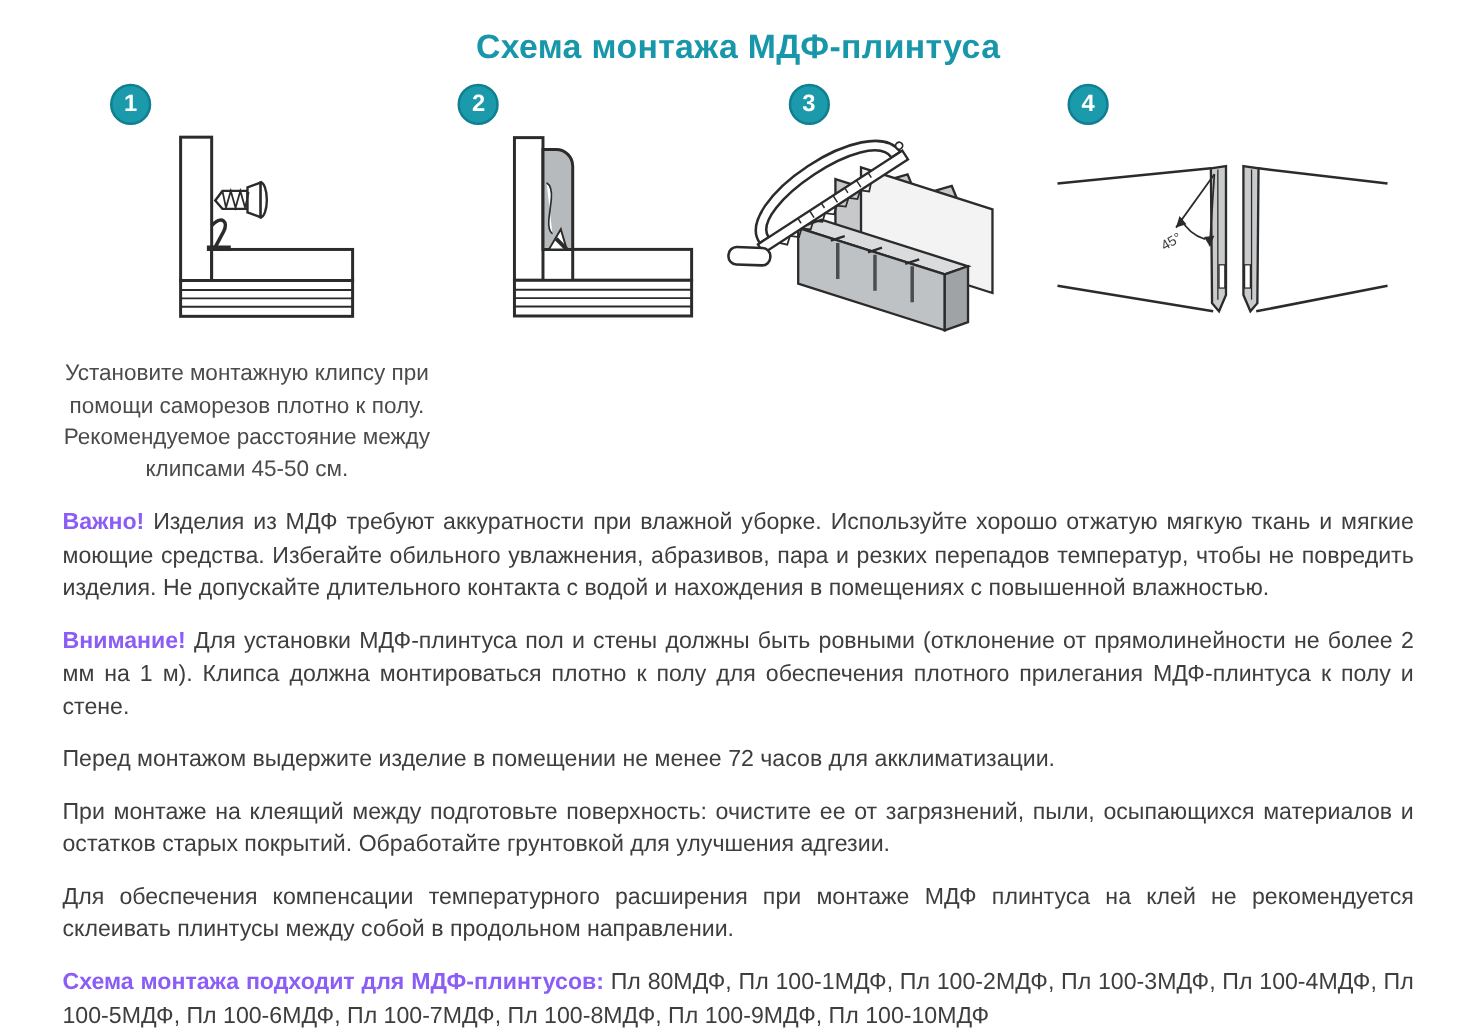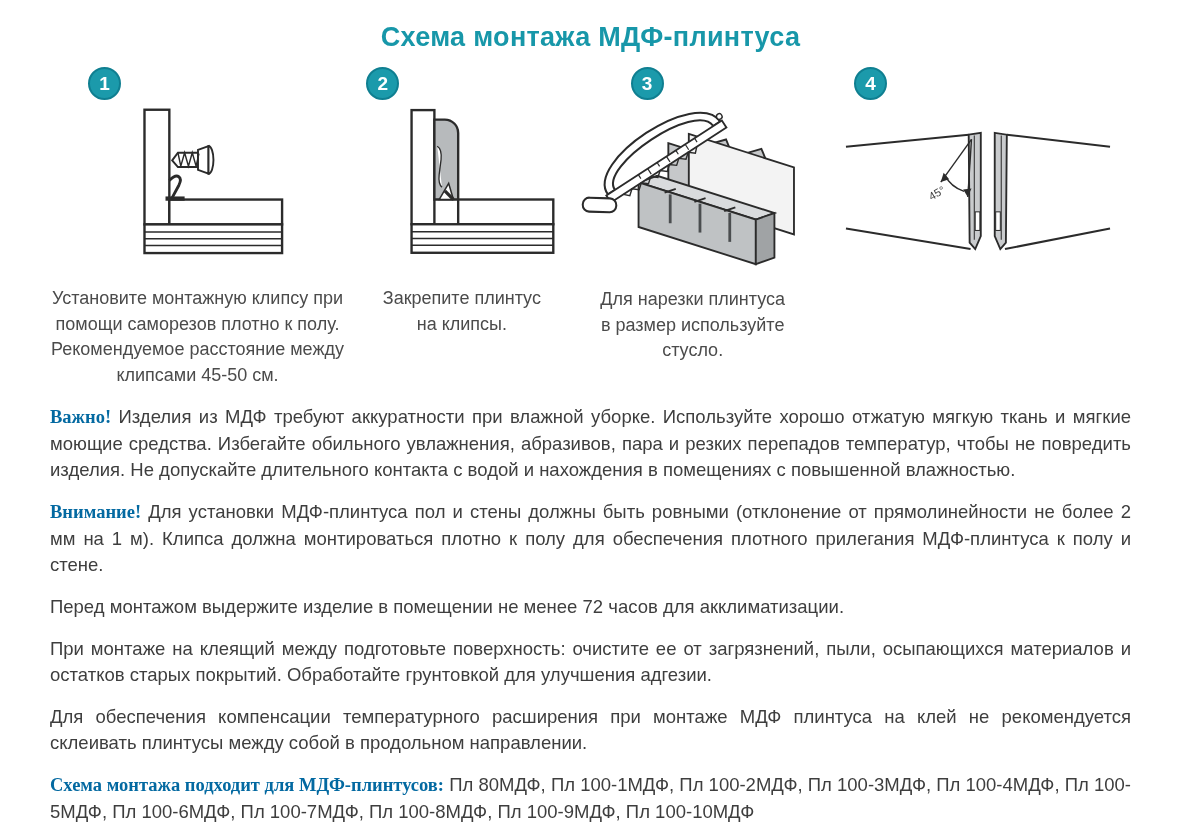--- a/index.html
+++ b/index.html
@@ -42,21 +42,21 @@
   }
   .caption .cap-inner { display: inline-block; }
   .step3 .cap-inner { max-width: 185px; }
   .step2 .cap-inner { max-width: 175px; }
   .paras { margin-top: 16px; }
   .para {
     font-size: 18.5px; line-height: 1.44;
     text-align: justify; margin-top: 15px; color: #3e3e3e;
   }
   .para:first-child { margin-top: 0; }
-  .lead { font-weight: bold; color: #0369a1; font-family: Liberation Serif, serif; }
+  .lead { font-weight: bold; color: #8b5cf6; }
   svg { display: block; }
 </style>
 </head>
 <body>
 
 <div class="page">
 
   <div class="title">Схема монтажа МДФ-плинтуса</div>
 
   <div class="steps">
@@ -112,23 +112,20 @@
           <g stroke="#2b2b2b" stroke-width="2.5" fill="#ffffff">
             <rect x="99" y="100" width="100" height="26"></rect>
             <rect x="50" y="126" width="149" height="30"></rect>
           </g>
           <g stroke="#2b2b2b" stroke-width="1.6">
             <line x1="50" y1="134" x2="199" y2="134"></line>
             <line x1="50" y1="141" x2="199" y2="141"></line>
             <line x1="50" y1="148" x2="199" y2="148"></line>
           </g>
         </svg>
-      </div>
-      <div class="caption">
-        <span class="cap-inner">Закрепите плинтус на клипсы.</span>
       </div>
     </div>
 
     <div class="step step3" style="position: relative;">
       <div class="illus" style="height:212px; margin-top:0;">
         <svg width="228" height="206" viewBox="0 0 245 220">
           <g transform="translate(26,34)">
             <g stroke="#2b2b2b" stroke-width="2">
               <polygon points="70,44 196,84 196,132 70,92" fill="#c6c8ca"></polygon>
               <polygon points="118,44 132,40 139,57 125,61" fill="#c6c8ca"></polygon>
@@ -160,23 +157,20 @@
                 <line x1="81" y1="55" x2="81" y2="62"></line>
               <line x1="93" y1="55" x2="93" y2="60"></line>
                 <line x1="105" y1="55" x2="105" y2="62"></line>
               <line x1="117" y1="55" x2="117" y2="60"></line>
             </g>
             <rect x="-26" y="52" width="36" height="15" rx="7" fill="#ffffff" stroke="#2b2b2b" stroke-width="2.2" transform="rotate(35 -8 60)"></rect>
             <circle cx="152" cy="50" r="3" fill="#ffffff" stroke="#2b2b2b" stroke-width="1.5"></circle>
           </g>
         </svg>
       </div>
-      <div class="caption">
-        <span class="cap-inner">Для нарезки плинтуса в размер используйте стусло.</span>
-      </div>
       <div class="badge" style="position: absolute; top: 0px; left: 26px;">
         <span>3</span>
       </div>
     </div>
 
     <div class="step step4">
       <div class="badge">
         <span>4</span>
       </div>
       <div class="illus">

